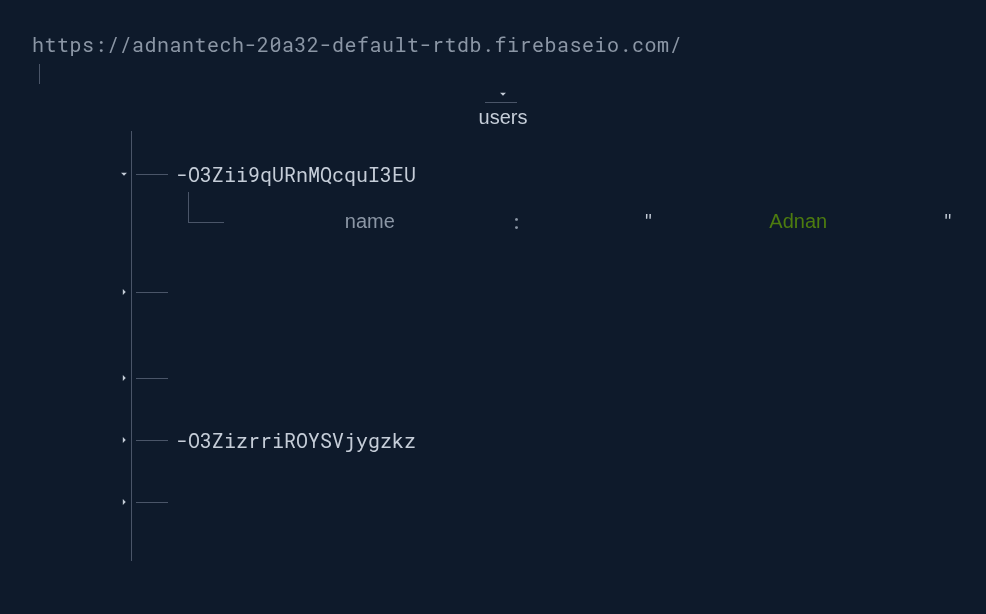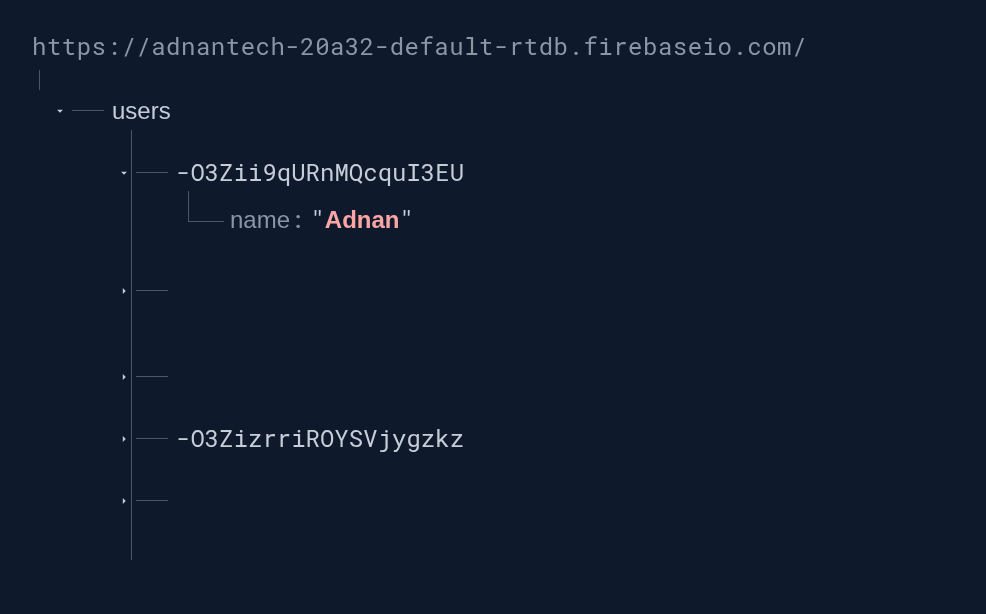--- a/index.html
+++ b/index.html
@@ -10,21 +10,21 @@
     body {
       background-color: #0e1a2b;
       font-family: 'Roboto Mono', 'Courier New', monospace;
       color: #9da8b7;
       width: 986px;
       height: 614px;
       padding: 30px 32px;
       overflow: hidden;
     }
     .tree {
-      font-size: 24px;
+      font-size: 20px;
       line-height: 1.4;
     }
     .root-url {
       color: #8b96a5;
       font-family: 'Roboto Mono', 'Courier New', monospace;
       letter-spacing: 0.5px;
       margin-bottom: 4px;
     }
     .toggle {
       width: 16px;
@@ -57,41 +57,40 @@
     }
     .field-name {
       color: #8b96a5;
       font-family: -apple-system, BlinkMacSystemFont, 'Segoe UI', sans-serif;
     }
     .field-colon {
       color: #8b96a5;
       margin-right: 6px;
     }
     .field-value {
-      color: #fca5a5;
+      color: #4d7c0f;
       font-family: -apple-system, BlinkMacSystemFont, 'Segoe UI', sans-serif;
-      font-weight: bold;
     }
     .field-quote {
       color: #c5cdd8;
     }
     .tree-container {
       position: relative;
     }
     .stub-line {
       display: inline-block;
       width: 1px;
       height: 20px;
       background: #4a5568;
       margin-left: 7px;
     }
     .level-0 { margin-left: 0px; }
-    .level-1 { margin-left: 20px; }
+    .level-1 { margin-left: 20px; flex-direction: column; }
     .level-2 { margin-left: 84px; text-align: center; }
-    .level-3 { margin-left: 148px; }
+    .level-3 { margin-left: 148px; justify-content: space-between; }
     .row {
       display: flex;
       align-items: center;
       min-height: 38px;
       position: relative;
     }
     .row-stub {
       display: flex;
       align-items: center;
       height: 24px;

